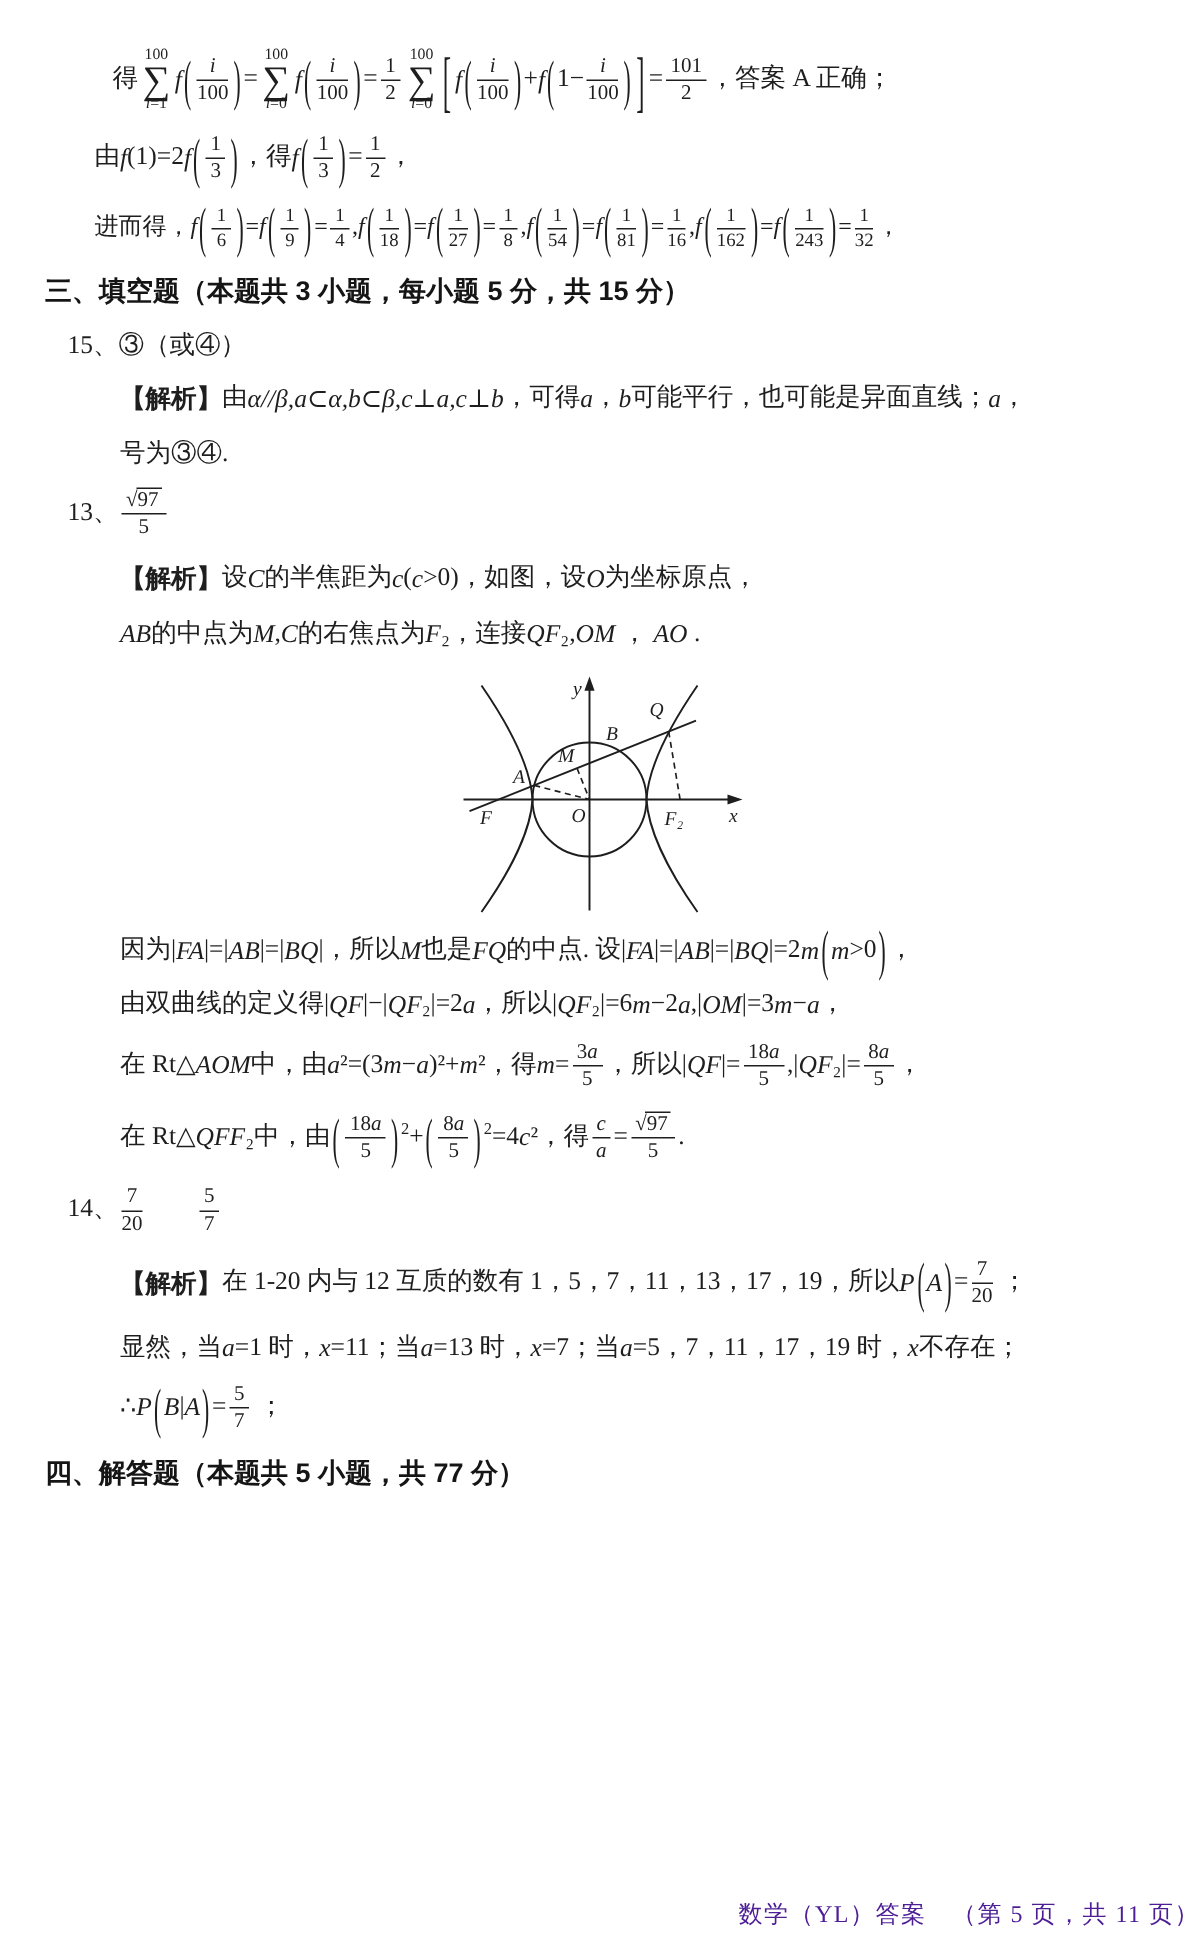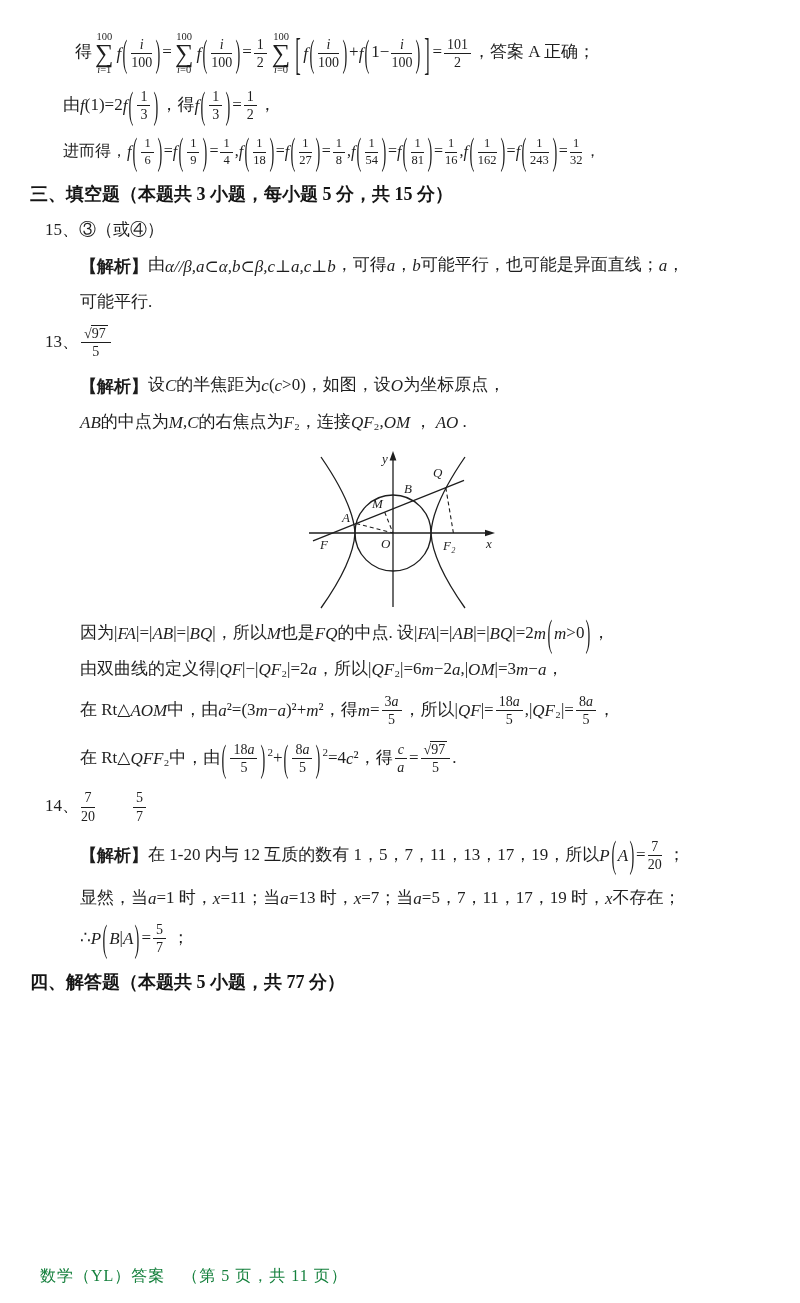--- a/index.html
+++ b/index.html
@@ -14,21 +14,21 @@
   .math{margin-top:6px;margin-bottom:13px;}
   .plain{margin-bottom:12px;}
   .ind-a{padding-left:30px;}
   .ind-b{padding-left:18px;}
   .ind-c{padding-left:35px;}
   .p{padding-left:35px;}
   .item{padding-left:0;}
   .mt8{margin-top:8px;}
   .mt6{margin-top:6px;}
   .h{
-    font-family:Liberation Serif, serif;font-weight:700;font-size:18px;
+    font-family:Liberation Sans, sans-serif;font-weight:700;font-size:18px;
     margin:14px 0 12px -15px;color:#151515;
   }
   .tight{font-size:16px;}
   .tight .frac{font-size:12.5px;}
   b.jiexi{font-family:Liberation Mono, monospace;font-weight:700;}
   i.v{font-style:italic;}
   
   .frac{display:inline-block;vertical-align:middle;text-align:center;font-size:14px;line-height:1.08;margin:1px 2px;}
   .frac .num{display:block;border-bottom:1.3px solid #1e1e1e;padding:0 3px 1px 3px;}
   .frac .den{display:block;padding-top:1px;}
@@ -39,22 +39,22 @@
   .bigp{display:inline-block;vertical-align:middle;transform:scale(.8,2.05);font-size:18px;line-height:1;margin:0 1px;}
   .bigb{display:inline-block;vertical-align:middle;transform:scale(.92,2.5);font-size:18px;line-height:1;margin:0 2px;}
   sup.sp{font-size:11px;vertical-align:super;line-height:0;}
   .rad{letter-spacing:-1px;}
   .radbar{border-top:1.4px solid #1e1e1e;padding:0 2px 0 1px;}
   
   .fig{margin:16px 0 12px 258px;width:196px;height:160px;}
   .fig svg{display:block;}
   .fig text{font-family:"Liberation Serif","DejaVu Serif",serif;font-style:italic;font-size:13px;fill:#1e1e1e;}
   .footer{
-    position:absolute;left:0;right:0;bottom:16px;text-align:left;
-    font-size:16px;color:#15803d;letter-spacing:1px;margin-left:40px;
+    position:absolute;left:0;right:0;bottom:16px;text-align:right;
+    font-size:16px;color:#4c1d95;letter-spacing:1px;
   }
 </style>
 </head>
 <body>
 
 <div class="doc">
 
   <div id="blocks-top">
       <div class="line math ind-a">得<span class="sum">
           <span class="lim">100</span>
@@ -67,21 +67,21 @@
         </span><i class="v">f</i><span class="bigp">(</span><span class="frac"><span class="num"><i class="v">i</i></span><span class="den">100</span></span><span class="bigp">)</span>=<span class="frac"><span class="num">1</span><span class="den">2</span></span><span class="sum">
           <span class="lim">100</span>
           <span class="sg">∑</span>
           <span class="lim"><i class="v">i</i>=0</span>
         </span><span class="bigb">[</span><i class="v">f</i><span class="bigp">(</span><span class="frac"><span class="num"><i class="v">i</i></span><span class="den">100</span></span><span class="bigp">)</span>+<i class="v">f</i><span class="bigp">(</span>1−<span class="frac"><span class="num"><i class="v">i</i></span><span class="den">100</span></span><span class="bigp">)</span><span class="bigb">]</span>=<span class="frac"><span class="num">101</span><span class="den">2</span></span>，答案 A 正确；</div>
       <div class="line math ind-b">由<i class="v">f</i>(1)=2<i class="v">f</i><span class="bigp">(</span><span class="frac"><span class="num">1</span><span class="den">3</span></span><span class="bigp">)</span>，得<i class="v">f</i><span class="bigp">(</span><span class="frac"><span class="num">1</span><span class="den">3</span></span><span class="bigp">)</span>=<span class="frac"><span class="num">1</span><span class="den">2</span></span>，</div>
       <div class="line math ind-b tight">进而得，<i class="v">f</i><span class="bigp">(</span><span class="frac"><span class="num">1</span><span class="den">6</span></span><span class="bigp">)</span>=<i class="v">f</i><span class="bigp">(</span><span class="frac"><span class="num">1</span><span class="den">9</span></span><span class="bigp">)</span>=<span class="frac"><span class="num">1</span><span class="den">4</span></span>,<i class="v">f</i><span class="bigp">(</span><span class="frac"><span class="num">1</span><span class="den">18</span></span><span class="bigp">)</span>=<i class="v">f</i><span class="bigp">(</span><span class="frac"><span class="num">1</span><span class="den">27</span></span><span class="bigp">)</span>=<span class="frac"><span class="num">1</span><span class="den">8</span></span>,<i class="v">f</i><span class="bigp">(</span><span class="frac"><span class="num">1</span><span class="den">54</span></span><span class="bigp">)</span>=<i class="v">f</i><span class="bigp">(</span><span class="frac"><span class="num">1</span><span class="den">81</span></span><span class="bigp">)</span>=<span class="frac"><span class="num">1</span><span class="den">16</span></span>,<i class="v">f</i><span class="bigp">(</span><span class="frac"><span class="num">1</span><span class="den">162</span></span><span class="bigp">)</span>=<i class="v">f</i><span class="bigp">(</span><span class="frac"><span class="num">1</span><span class="den">243</span></span><span class="bigp">)</span>=<span class="frac"><span class="num">1</span><span class="den">32</span></span>，</div>
       <div class="line h">三、填空题（本题共 3 小题，每小题 5 分，共 15 分）</div>
       <div class="line item plain">15、③（或④）</div>
       <div class="line p plain"><b class="jiexi">【解析】</b>由<i class="v">α//β,a⊂α,b⊂β,c⊥a,c⊥b</i>，可得<i class="v">a</i>，<i class="v">b</i>可能平行，也可能是异面直线；<i class="v">a</i>，</div>
-      <div class="line p plain">可能平行.</div>
+      <div class="line p plain">号为③④.</div>
       <div class="line item math">13、<span class="frac"><span class="num"><span class="rad">√</span><span class="radbar">97</span></span><span class="den">5</span></span></div>
       <div class="line p plain mt8"><b class="jiexi">【解析】</b>设<i class="v">C</i>的半焦距为<i class="v">c</i>(<i class="v">c</i>&gt;0)，如图，设<i class="v">O</i>为坐标原点，</div>
       <div class="line p plain mt8"><i class="v">AB</i>的中点为<i class="v">M</i>,<i class="v">C</i>的右焦点为<i class="v">F</i>₂，连接<i class="v">QF</i>₂,<i class="v">OM</i> ， <i class="v">AO</i> .</div>
     </div>
 
   <div class="fig">
     <svg width="196" height="160" viewBox="0 0 196 160">
 
       <line x1="6" y1="84" x2="185" y2="84" stroke="#1e1e1e" stroke-width="1.3"></line>
       <polygon points="192,84 182,80.7 182,87.3" fill="#1e1e1e"></polygon>

